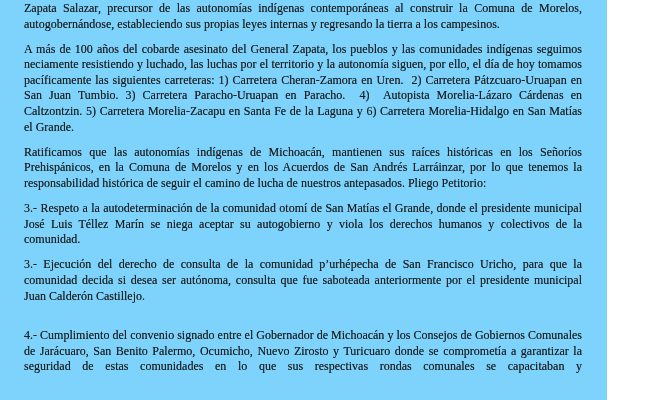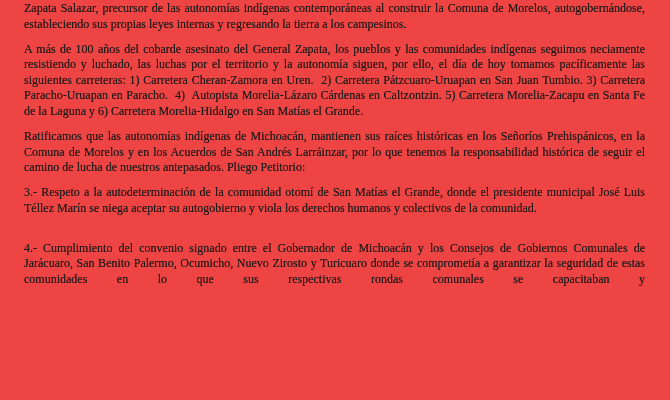--- a/index.html
+++ b/index.html
@@ -7,24 +7,24 @@
     padding: 0;
     background: #ffffff;
   }
   body {
     width: 670px;
     height: 400px;
     overflow: hidden;
   }
   .page {
     box-sizing: border-box;
-    width: 670px;
+    width: 607px;
     height: 400px;
     padding: 1px 25px 0 24px;
-    background: #ef4444;
+    background: #7dd3fc;
     font-family: "Liberation Serif", "DejaVu Serif", serif;
     font-size: 12px;
     line-height: 15.6px;
     color: #1b1b1b;
     text-align: justify;
     text-shadow: 0 0 0.4px rgba(0,0,0,0.5);
   }
   .page p {
     margin: 0 0 9.5px 0;
     
@@ -36,14 +36,15 @@
   }
 </style>
 </head>
 <body>
 
 <div class="page">
   <p>Zapata Salazar, precursor de las autonomías indígenas contemporáneas al construir la Comuna de Morelos, autogobernándose, estableciendo sus propias leyes internas y regresando la tierra a los campesinos.</p>
   <p>A más de 100 años del cobarde asesinato del General Zapata, los pueblos y las comunidades indígenas seguimos neciamente resistiendo y luchado, las luchas por el territorio y la autonomía siguen, por ello, el día de hoy tomamos pacíficamente las siguientes carreteras: 1) Carretera Cheran-Zamora en Uren.&nbsp; 2) Carretera Pátzcuaro-Uruapan en San Juan Tumbio. 3) Carretera Paracho-Uruapan en Paracho.&nbsp; 4)&nbsp; Autopista Morelia-Lázaro Cárdenas en Caltzontzin. 5) Carretera Morelia-Zacapu en Santa Fe de la Laguna y 6) Carretera Morelia-Hidalgo en San Matías el Grande.</p>
   <p>Ratificamos que las autonomías indígenas de Michoacán, mantienen sus raíces históricas en los Señoríos Prehispánicos, en la Comuna de Morelos y en los Acuerdos de San Andrés Larráinzar, por lo que tenemos la responsabilidad histórica de seguir el camino de lucha de nuestros antepasados. Pliego Petitorio:</p>
   <p>3.- Respeto a la autodeterminación de la comunidad otomí de San Matías el Grande, donde el presidente municipal José Luis Téllez Marín se niega aceptar su autogobierno y viola los derechos humanos y colectivos de la comunidad.</p>
+  <p>3.- Ejecución del derecho de consulta de la comunidad p’urhépecha de San Francisco Uricho, para que la comunidad decida si desea ser autónoma, consulta que fue saboteada anteriormente por el presidente municipal Juan Calderón Castillejo.</p>
   <p class="cut">4.- Cumplimiento del convenio signado entre el Gobernador de Michoacán y los Consejos de Gobiernos Comunales de Jarácuaro, San Benito Palermo, Ocumicho, Nuevo Zirosto y Turicuaro donde se comprometía a garantizar la seguridad de estas comunidades en lo que sus respectivas rondas comunales se capacitaban y</p>
 </div>
 
 </body></html>

